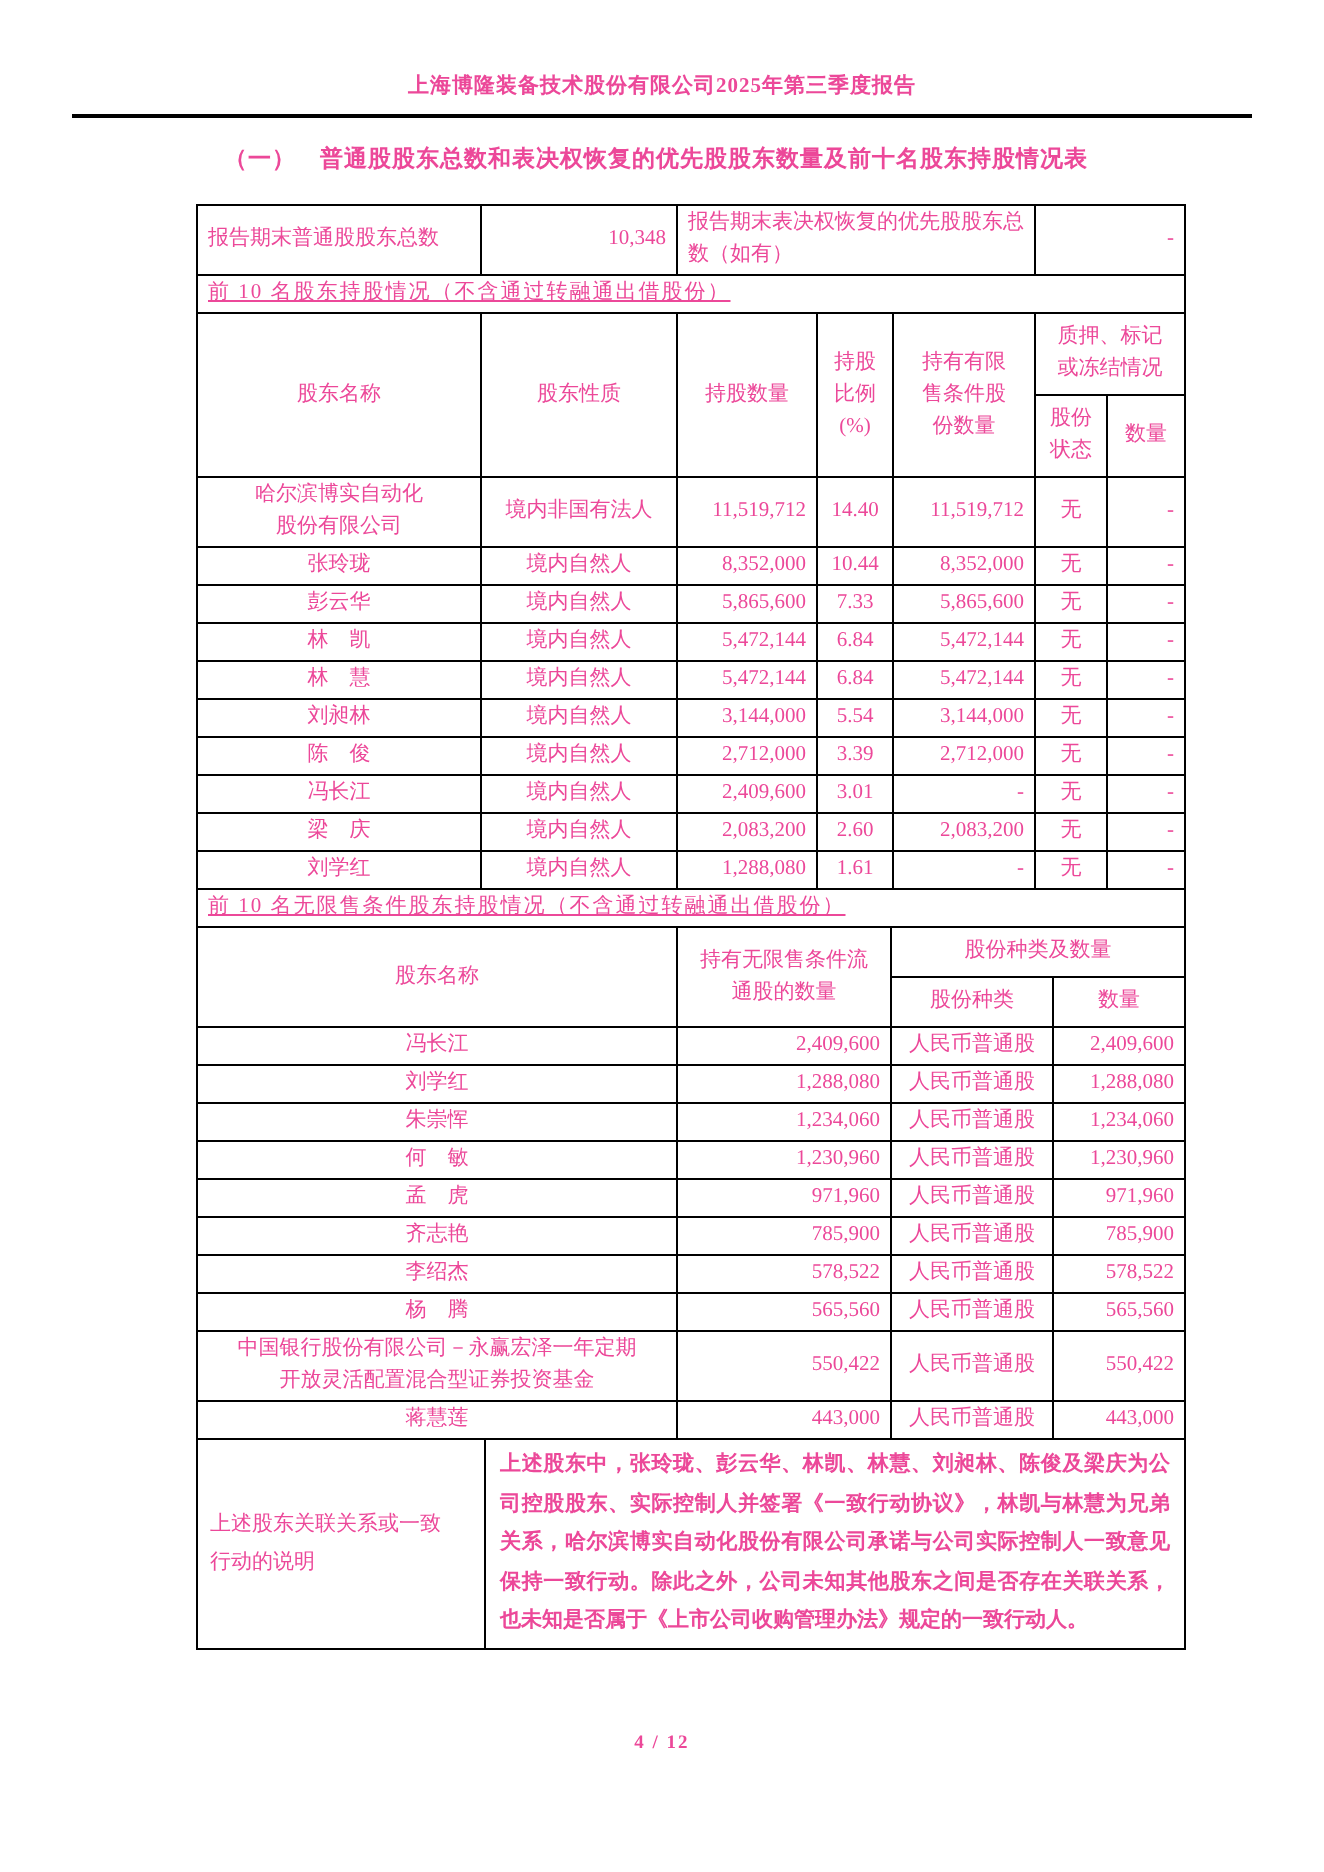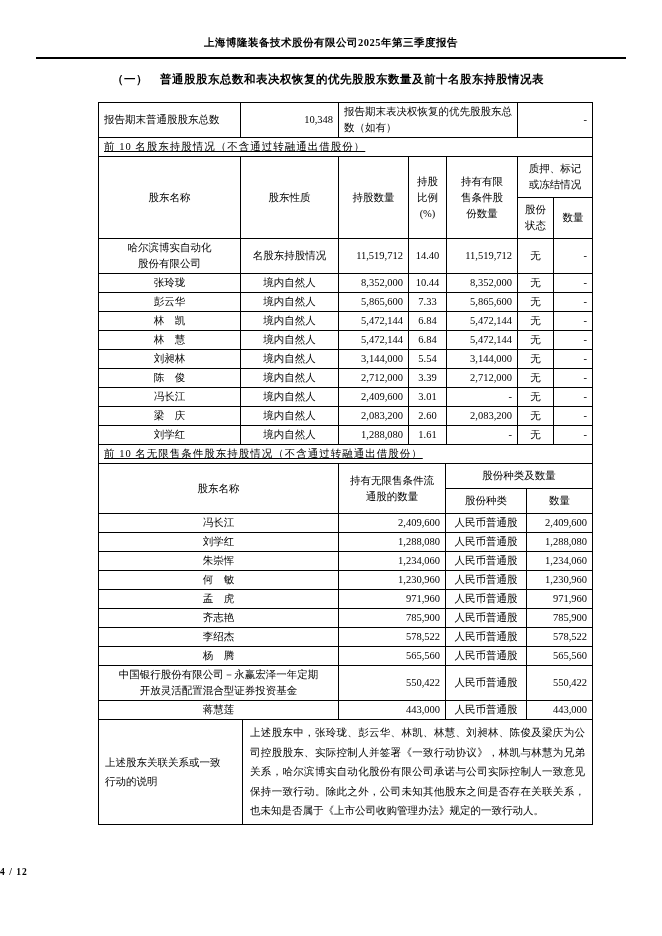--- a/index.html
+++ b/index.html
@@ -1,20 +1,20 @@
 <!DOCTYPE html>
 <html><head>
 <meta charset="utf-8">
 <style>
   html,body { margin:0; padding:0; background:#ffffff; }
   .page {
     position:relative;
     width:662px; height:936px;
     background:#ffffff;
-    color:#000000;
+    color:#ec4899;
     font-family:"Liberation Serif","DejaVu Serif",serif;
     overflow:hidden;
   }
   .doc-header {
     margin:0 36px;
     padding-top:36px;
     border-bottom:2px solid #000;
     padding-bottom:7px;
     text-align:center;
     font-weight:bold;
@@ -57,27 +57,28 @@
   }
   th { padding:4px 3px; }
   .center { text-align:center; }
   .right  { text-align:right; }
   .left   { text-align:left; }
   .sec-row { letter-spacing:1px;text-decoration:underline; }
   .para {
     text-align:justify;
     line-height:19.5px;
     padding:3px 7px;
+    font-weight:bold;
   }
   .label-cell { line-height:19px; padding:3px 6px; vertical-align:middle; }
   .page-number {
     position:absolute;
     left:0; right:0;
     bottom:59px;
-    text-align:left;
+    text-align:center;
     font-weight:bold;
     font-size:9.5px;
     letter-spacing:1px;
     margin-top:48px;
   }
 </style>
 </head>
 <body>
 
 <div class="page">
@@ -126,21 +127,21 @@
       <tr>
         <th class="center">股份
 状态</th>
         <th class="center">数量</th>
       </tr>
       </tbody>
         <tbody>
       <tr>
             <td class="center">哈尔滨博实自动化
 股份有限公司</td>
-            <td class="center">名股东持股情况</td>
+            <td class="center">境内非国有法人</td>
             <td class="right">11,519,712</td>
             <td class="center">14.40</td>
             <td class="right">11,519,712</td>
             <td class="center">无</td>
             <td class="right">-</td>
           </tr>
           <tr>
             <td class="center">张玲珑</td>
             <td class="center">境内自然人</td>
             <td class="right">8,352,000</td>

